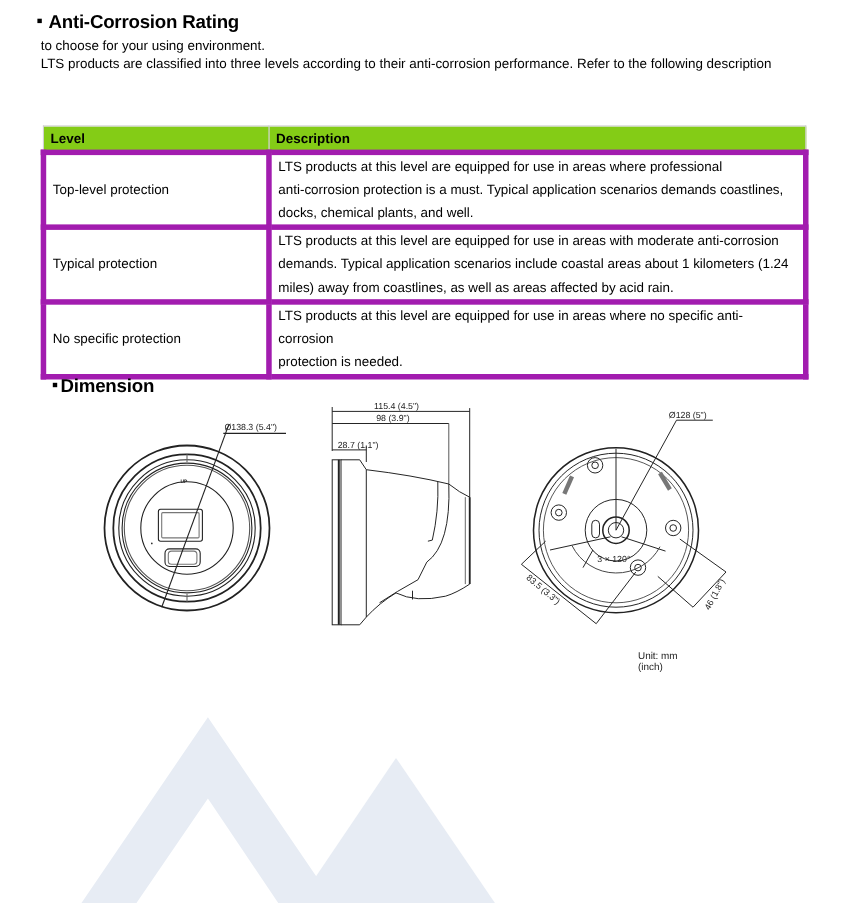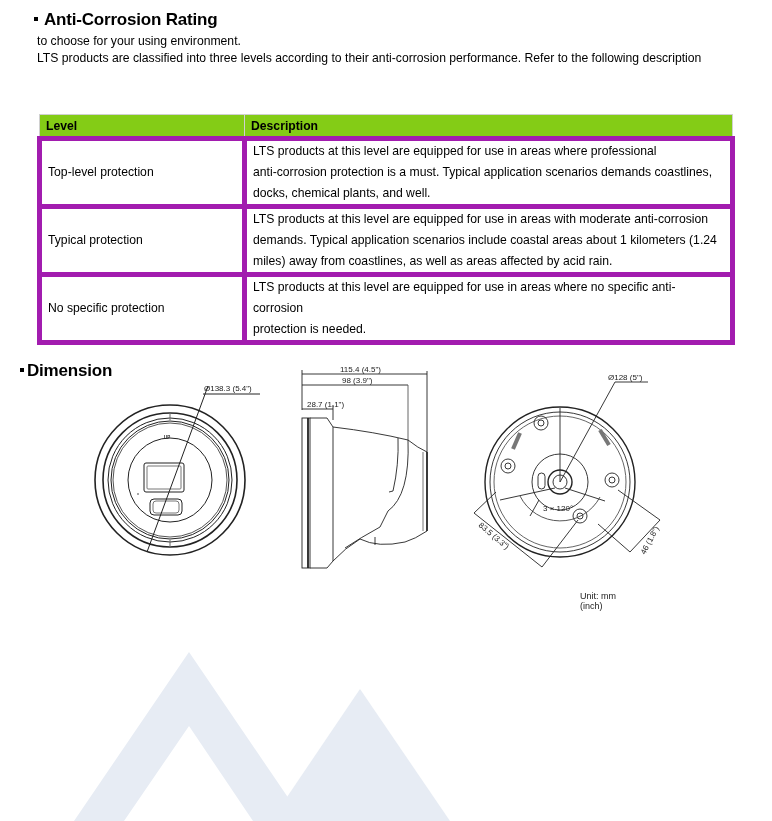--- a/index.html
+++ b/index.html
@@ -65,21 +65,21 @@
       <tr>
         <td class="level">No specific protection</td>
         <td>
           <div>LTS products at this level are equipped for use in areas where no specific anti-corrosion</div>
           <div>protection is needed.</div>
         </td>
       </tr>
     </tbody>
   </table>
 
-  <div class="section-title" style="top:341px; left:20px;margin-top:20px;">
+  <div class="section-title" style="top:341px; left:48px;">
     <span class="bullet" style="margin-right:3px;"></span><span>Dimension</span>
   </div>
 
   <svg style="position:absolute; left:90px; top:372px;" width="180" height="210" viewBox="90 372 180 210">
     <g fill="none" stroke="#222" stroke-width="1">
       <circle cx="170" cy="480" r="75" stroke-width="1.6"></circle>
       <circle cx="170" cy="480" r="67" stroke-width="1.6"></circle>
       <circle cx="170" cy="480" r="62"></circle>
       <circle cx="170" cy="480" r="59"></circle>
       <circle cx="170" cy="480" r="57" stroke="#555"></circle>

